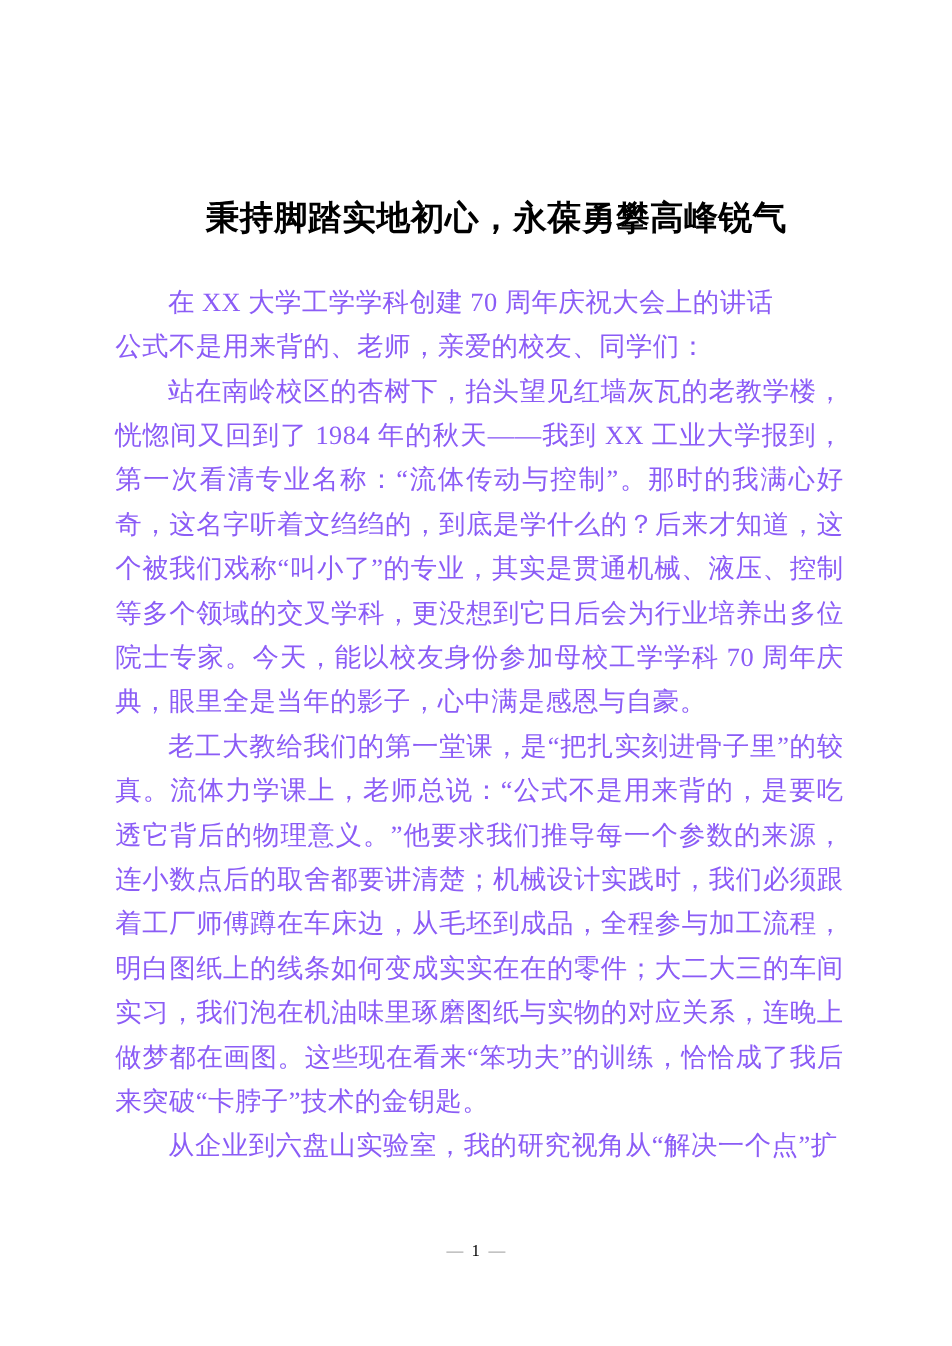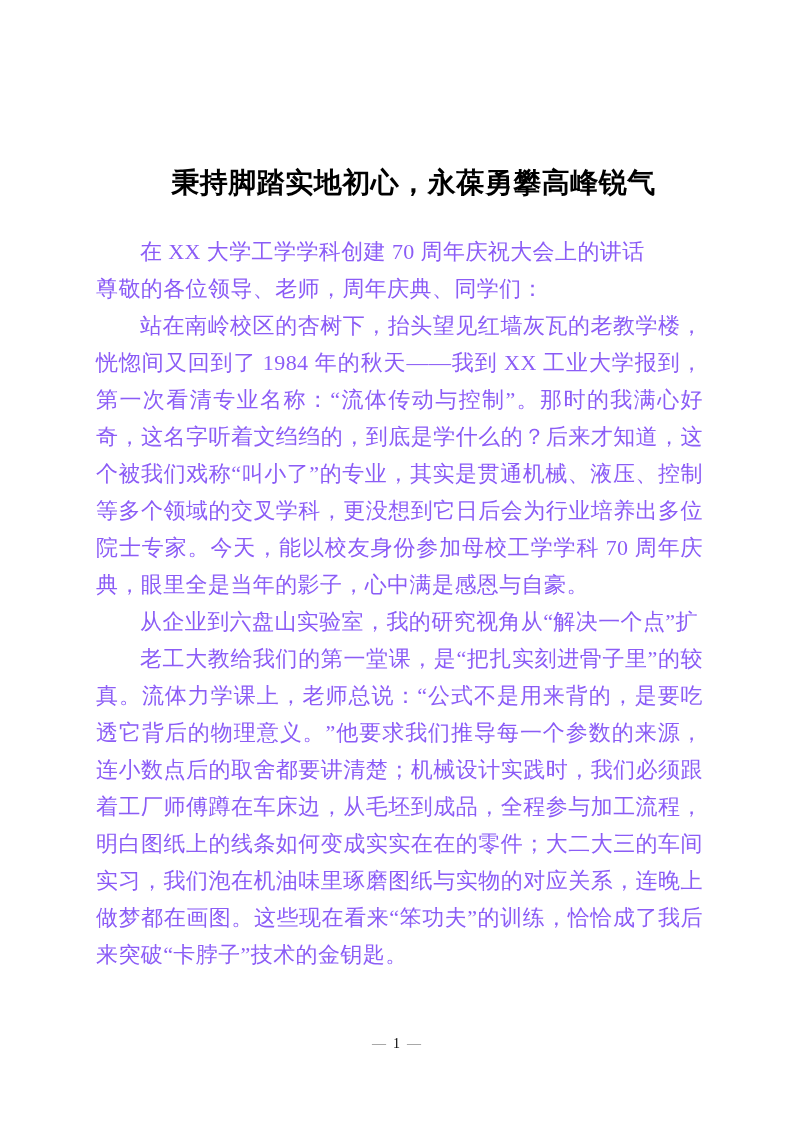--- a/index.html
+++ b/index.html
@@ -65,23 +65,23 @@
 </style>
 </head>
 <body>
 
 <div class="page">
 
   <h1 class="doc-title">秉持脚踏实地初心，永葆勇攀高峰锐气</h1>
 
   <div class="content">
     <p>在 XX 大学工学学科创建 70 周年庆祝大会上的讲话</p>
-    <p class="no-indent">尊敬的各位领导、老师，周年庆典、同学们：</p>
+    <p class="no-indent">公式不是用来背的、老师，亲爱的校友、同学们：</p>
     <p>站在南岭校区的杏树下，抬头望见红墙灰瓦的老教学楼，恍惚间又回到了 1984 年的秋天——我到 XX 工业大学报到，第一次看清专业名称：“流体传动与控制”。那时的我满心好奇，这名字听着文绉绉的，到底是学什么的？后来才知道，这个被我们戏称“叫小了”的专业，其实是贯通机械、液压、控制等多个领域的交叉学科，更没想到它日后会为行业培养出多位院士专家。今天，能以校友身份参加母校工学学科 70 周年庆典，眼里全是当年的影子，心中满是感恩与自豪。</p>
+    <p>老工大教给我们的第一堂课，是“把扎实刻进骨子里”的较真。流体力学课上，老师总说：“公式不是用来背的，是要吃透它背后的物理意义。”他要求我们推导每一个参数的来源，连小数点后的取舍都要讲清楚；机械设计实践时，我们必须跟着工厂师傅蹲在车床边，从毛坯到成品，全程参与加工流程，明白图纸上的线条如何变成实实在在的零件；大二大三的车间实习，我们泡在机油味里琢磨图纸与实物的对应关系，连晚上做梦都在画图。这些现在看来“笨功夫”的训练，恰恰成了我后来突破“卡脖子”技术的金钥匙。</p>
     <p>从企业到六盘山实验室，我的研究视角从“解决一个点”扩</p>
-    <p>老工大教给我们的第一堂课，是“把扎实刻进骨子里”的较真。流体力学课上，老师总说：“公式不是用来背的，是要吃透它背后的物理意义。”他要求我们推导每一个参数的来源，连小数点后的取舍都要讲清楚；机械设计实践时，我们必须跟着工厂师傅蹲在车床边，从毛坯到成品，全程参与加工流程，明白图纸上的线条如何变成实实在在的零件；大二大三的车间实习，我们泡在机油味里琢磨图纸与实物的对应关系，连晚上做梦都在画图。这些现在看来“笨功夫”的训练，恰恰成了我后来突破“卡脖子”技术的金钥匙。</p>
   </div>
 
   <div class="footer">
     <span class="dash">—</span><span>1</span><span class="dash">—</span>
   </div>
 
 </div>
 
 </body></html>

